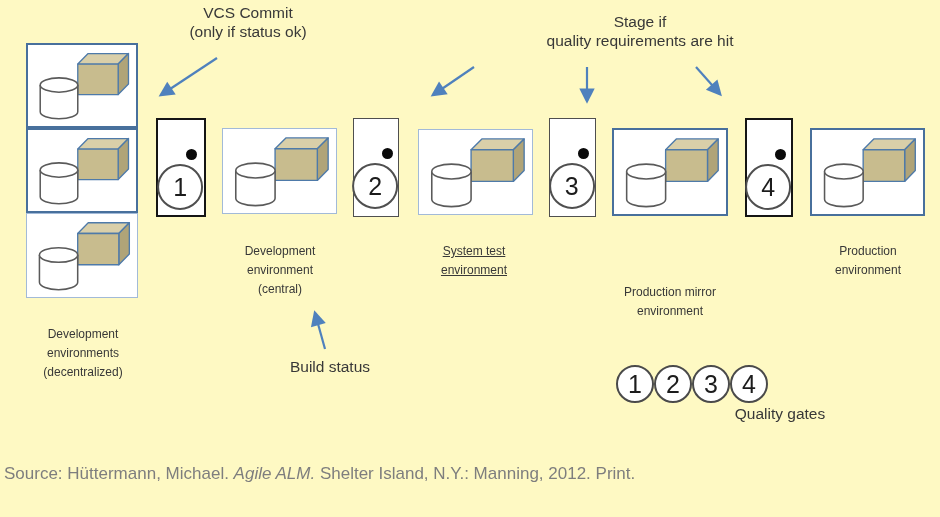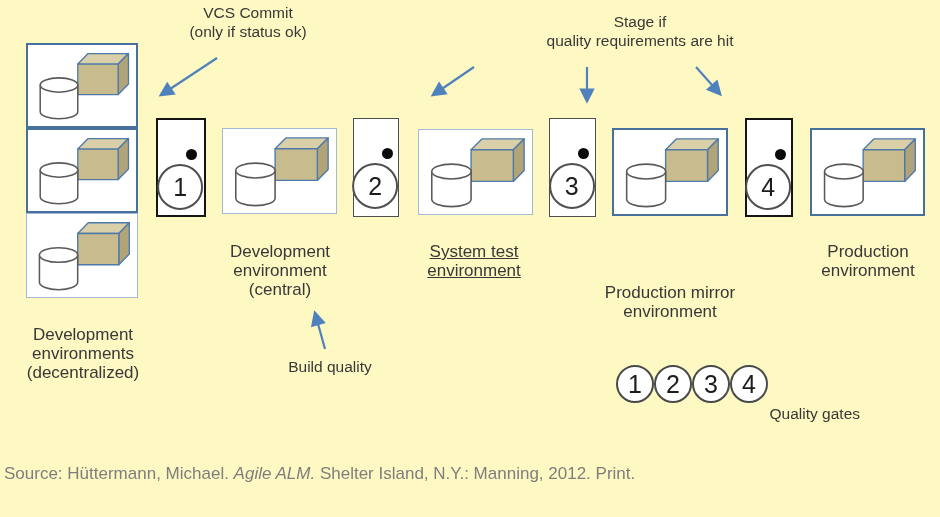--- a/index.html
+++ b/index.html
@@ -2,41 +2,41 @@
 <html><head>
 <meta charset="utf-8">
 <style>
   html,body{margin:0;padding:0;background:#ffffff;}
   .canvas{
     position:relative;width:940px;height:517px;background:#fef9c3;overflow:hidden;
     font-family:"Liberation Sans", sans-serif;color:#3a3a3a;
   }
   .arrows{position:absolute;left:0;top:0;z-index:30;pointer-events:none;}
   .ann{position:absolute;text-align:center;font-size:15.5px;line-height:19px;color:#383838;z-index:20;}
-  .elabel{position:absolute;text-align:center;font-size:17px;line-height:19px;color:#383838;white-space:pre-line;z-index:20;}
+  .elabel{position:absolute;text-align:center;font-size:12px;line-height:19px;color:#383838;white-space:pre-line;z-index:20;}
   .envbox{position:absolute;background:#ffffff;box-sizing:border-box;z-index:10;}
   .envbox.dark{border:2px solid #48709c;}
   .envbox.light{border:1.5px solid #a2bad8;}
   .envbox .icons{position:absolute;left:0;top:0;width:100%;height:100%;}
   .gate{position:absolute;background:#ffffff;border-style:solid;box-sizing:border-box;z-index:12;}
   .gate.thick{border-width:2.5px;border-color:#151515;}
   .gate.thin{border-width:1.5px;border-color:#4f4f4f;}
   .gate .dot{position:absolute;width:11px;height:11px;border-radius:50%;background:#0a0a0a;}
   .gate .gcircle{
     position:absolute;width:46px;height:46px;border:2px solid #4f4f4f;border-radius:50%;
     background:#ffffff;box-sizing:border-box;display:flex;align-items:center;justify-content:center;
     left:50%;top:44px;transform:translateX(-52%);
   }
   .gate .gnum{font-size:25px;color:#1c1c1c;}
   .legend-row{position:absolute;left:616px;top:365px;display:flex;z-index:20;}
   .lcircle{
     width:38px;height:38px;border:2px solid #4a4a4a;border-radius:50%;box-sizing:border-box;
     display:flex;align-items:center;justify-content:center;font-size:25px;color:#1c1c1c;background:#fff;
   }
-  .legend-label{position:absolute;left:700px;top:405px;width:160px;text-align:right;font-size:15.5px;color:#383838;z-index:20;}
+  .legend-label{position:absolute;left:700px;top:405px;width:160px;text-align:center;font-size:15.5px;color:#383838;z-index:20;}
   .source{position:absolute;left:4px;top:464px;font-size:17px;color:#7e7e7e;z-index:20;}
   .source i{font-style:italic;}
 </style>
 </head>
 <body>
 
 <div class="canvas">
 
   <svg width="0" height="0" style="position:absolute" aria-hidden="true">
     <defs>
@@ -65,21 +65,21 @@
 
   <div class="ann" style="left:138px;top:3px;width:220px;">
     <div>VCS Commit</div>
     <div>(only if status ok)</div>
   </div>
   <div class="ann" style="left:480px;top:12px;width:320px;">
     <div>Stage if</div>
     <div>quality requirements are hit</div>
   </div>
   <div class="ann" style="left:200px;top:358px;width:260px;line-height:18px;">
-    <div>Build quality</div>
+    <div>Build status</div>
   </div>
 
   <div class="envbox dark" style="left:26px;top:43px;width:112px;height:85px;">
     <svg class="icons" viewBox="0 0 115 85" preserveAspectRatio="none">
         <use href="#dbcube"></use>
       </svg>
   </div>
   <div class="envbox dark" style="left:26px;top:128px;width:112px;height:85px;">
     <svg class="icons" viewBox="0 0 115 85" preserveAspectRatio="none">
         <use href="#dbcube"></use>

